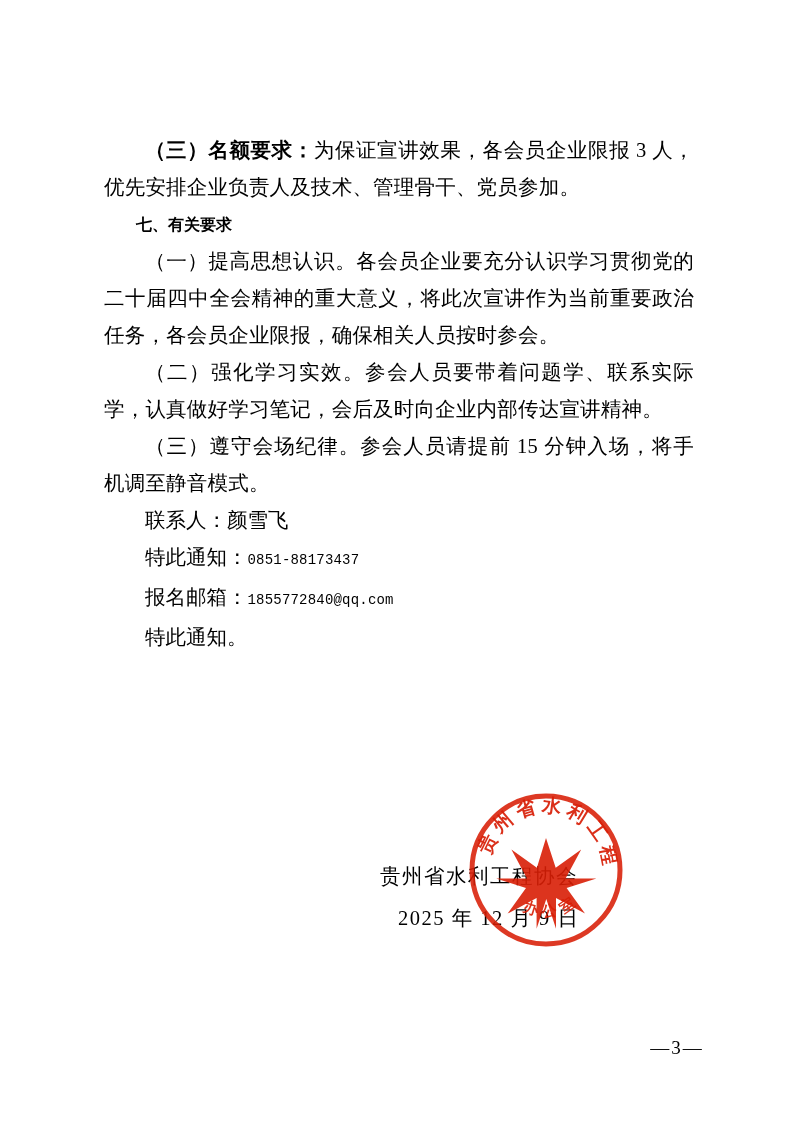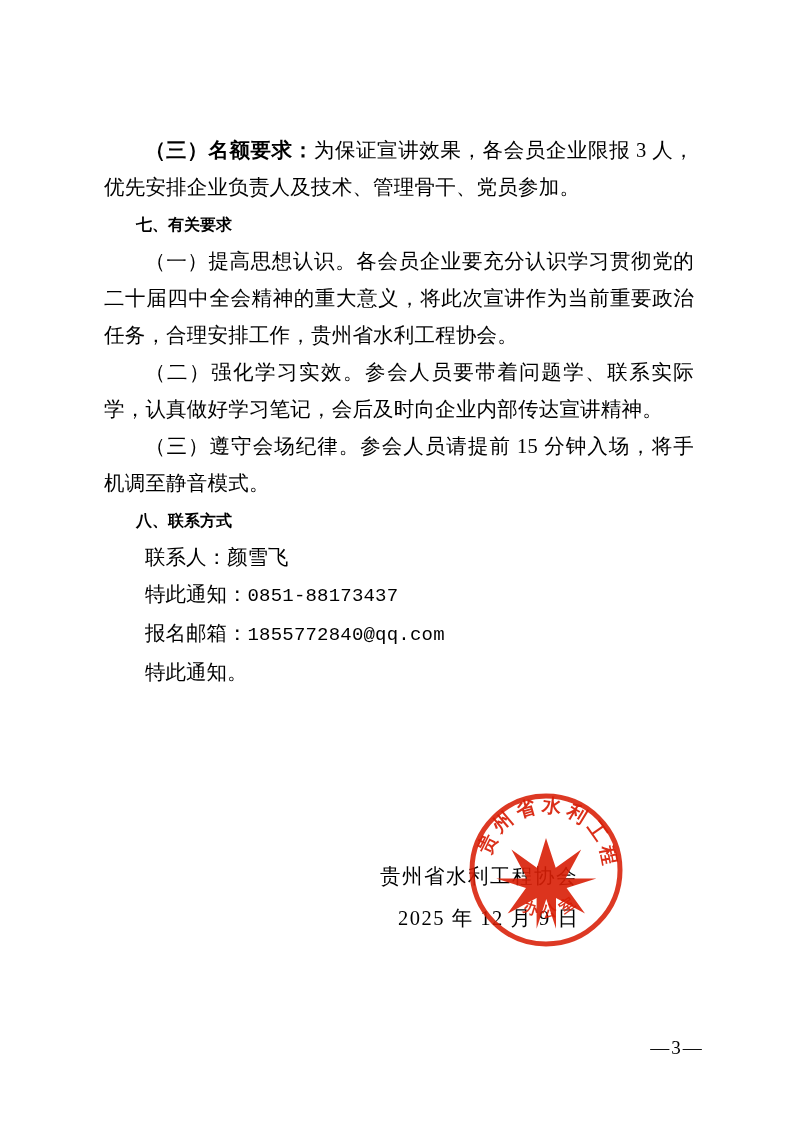--- a/index.html
+++ b/index.html
@@ -57,21 +57,21 @@
 
   .contact-line {
     font-size: 20.5px;
     line-height: 37px;
     text-indent: 2em;
     margin: 0;
   }
 
   .mono {
     font-family: "Liberation Mono", "DejaVu Sans Mono", monospace;
-    font-size: 19px;
+    font-size: 14px;
     letter-spacing: 0.2px;
   }
   .spacer-md { height: 56px; }
   .spacer-lg { height: 34px; }
 
   .attach {
     font-size: 20.5px;
     line-height: 37px;
     text-indent: 2em;
     margin: 0;
@@ -131,27 +131,26 @@
 <body>
 
 <div class="page">
 
   <div class="content">
 
     <p class="para indent"><span class="bold">（三）名额要求：</span><span>为保证宣讲效果，各会员企业限报 3 人，优先安排企业负责人及技术、管理骨干、党员参加。</span></p>
 
     <p class="heading">七、有关要求</p>
 
-    <p class="para indent">（一）提高思想认识。各会员企业要充分认识学习贯彻党的二十届四中全会精神的重大意义，将此次宣讲作为当前重要政治任务，合理安排工作，贵州省水利工程协会。</p>
+    <p class="para indent">（一）提高思想认识。各会员企业要充分认识学习贯彻党的二十届四中全会精神的重大意义，将此次宣讲作为当前重要政治任务，各会员企业限报，确保相关人员按时参会。</p>
 
     <p class="para indent">（二）强化学习实效。参会人员要带着问题学、联系实际学，认真做好学习笔记，会后及时向企业内部传达宣讲精神。</p>
 
     <p class="para indent">（三）遵守会场纪律。参会人员请提前 15 分钟入场，将手机调至静音模式。</p>
 
-    <p class="heading">八、联系方式</p>
 
     <p class="contact-line"><span>联系人：</span><span>颜雪飞</span></p>
 
     <p class="contact-line"><span>特此通知：</span><span class="mono">0851-88173437</span></p>
 
     <p class="contact-line"><span>报名邮箱：</span><span class="mono">1855772840@qq.com</span></p>
 
     <p class="contact-line">特此通知。</p>
 
     <div class="spacer-md"></div>

